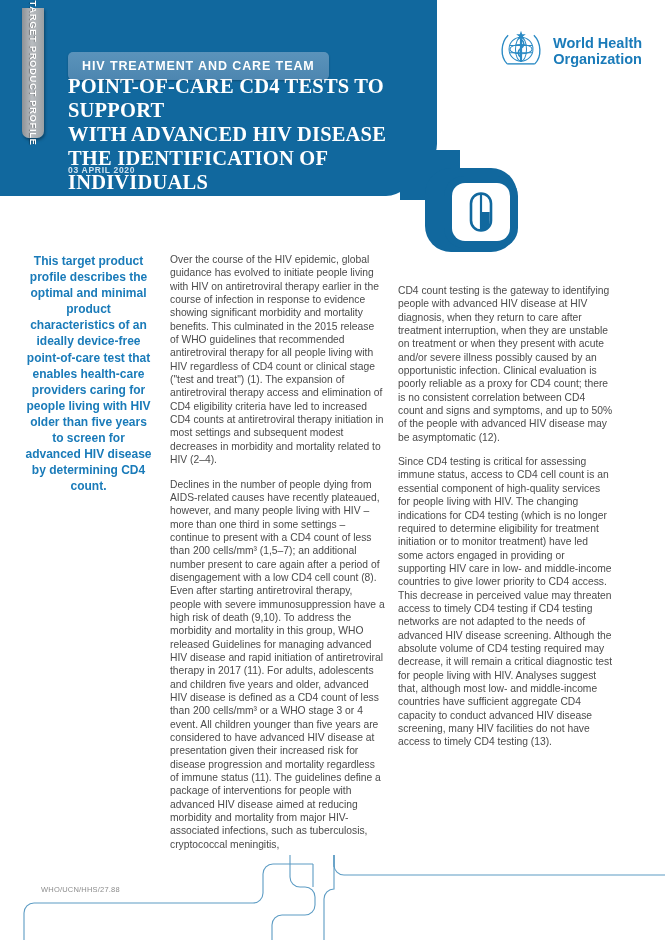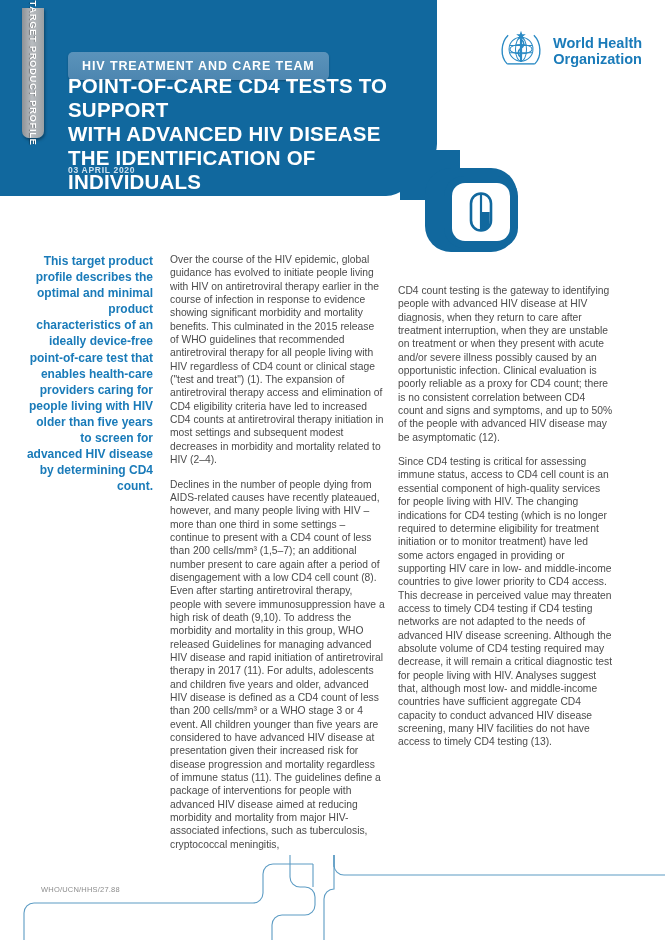--- a/index.html
+++ b/index.html
@@ -106,21 +106,21 @@
     position: absolute;
     left: 68px;
     top: 74px;
     width: 340px;
     color: #ffffff;
     font-size: 20.5px;
     font-weight: bold;
     line-height: 24px;
     letter-spacing: .2px;
   }
-  .doc-title span { display: block; }
+  .doc-title span { display: block; font-family: Liberation Serif, serif; }
 
   .doc-date {
     position: absolute;
     left: 68px;
     top: 165px;
     color: #cfe2ef;
     font-size: 8.5px;
     font-weight: bold;
     letter-spacing: .7px;
   }
@@ -165,21 +165,21 @@
     line-height: 16.5px;
   }
   .who-text span { display: block; }
 
   
   .callout {
     position: absolute;
     left: 24px;
     top: 253px;
     width: 129px;
-    text-align: right;
+    text-align: center;
     color: #1a7bb9;
     font-size: 12px;
     font-weight: bold;
     line-height: 16.1px;
   }
 
   .col {
     position: absolute;
     top: 253px;
     width: 215px;

